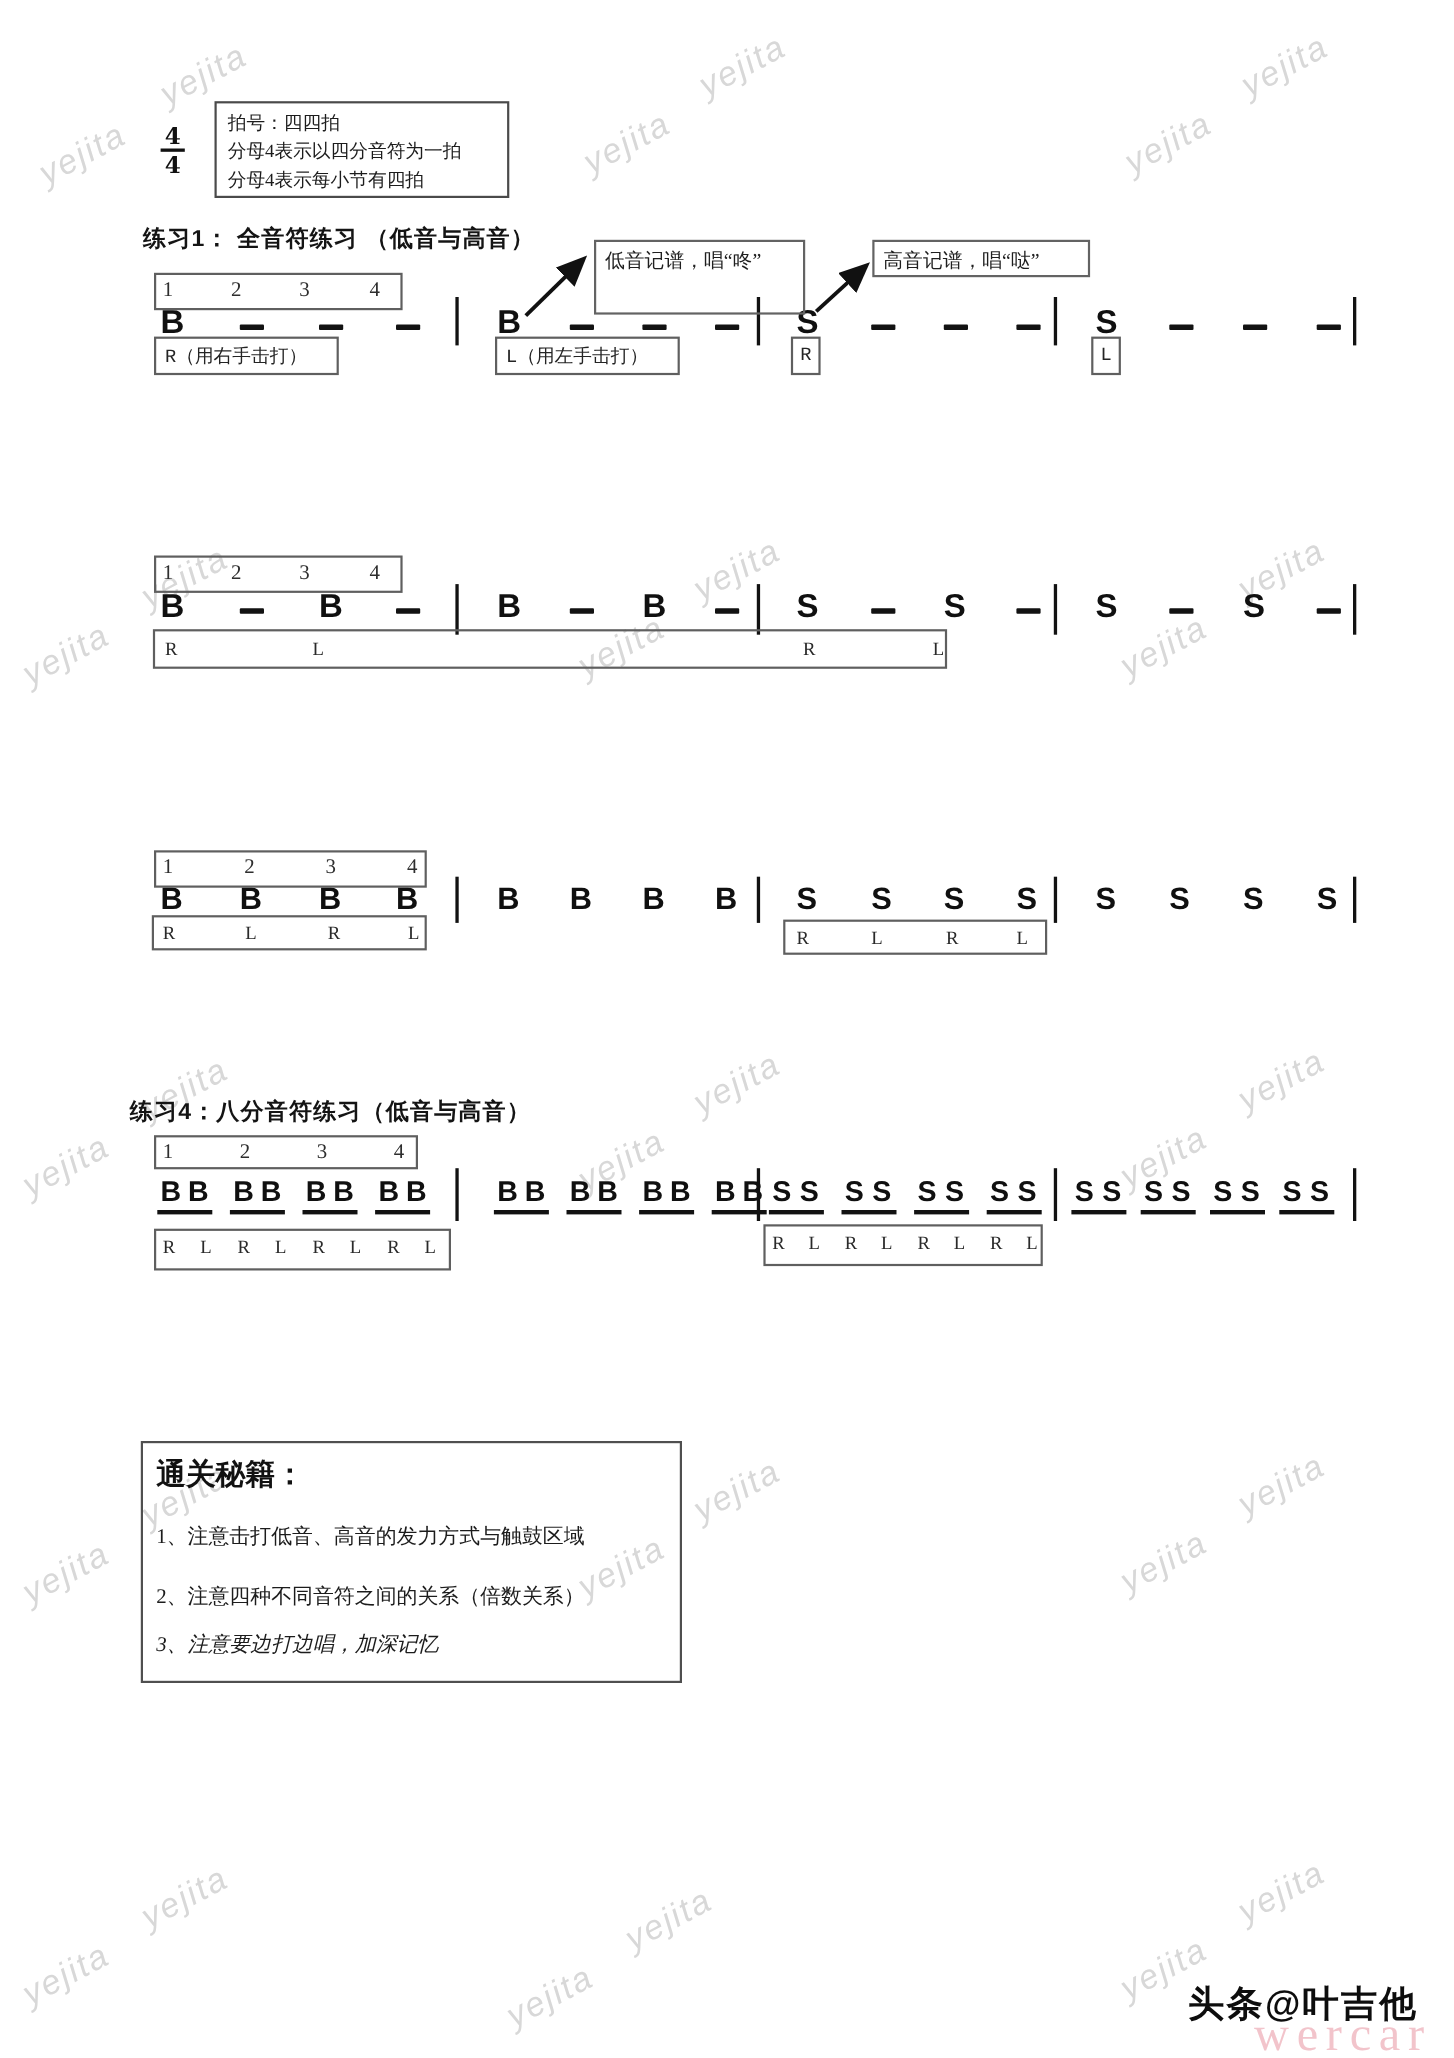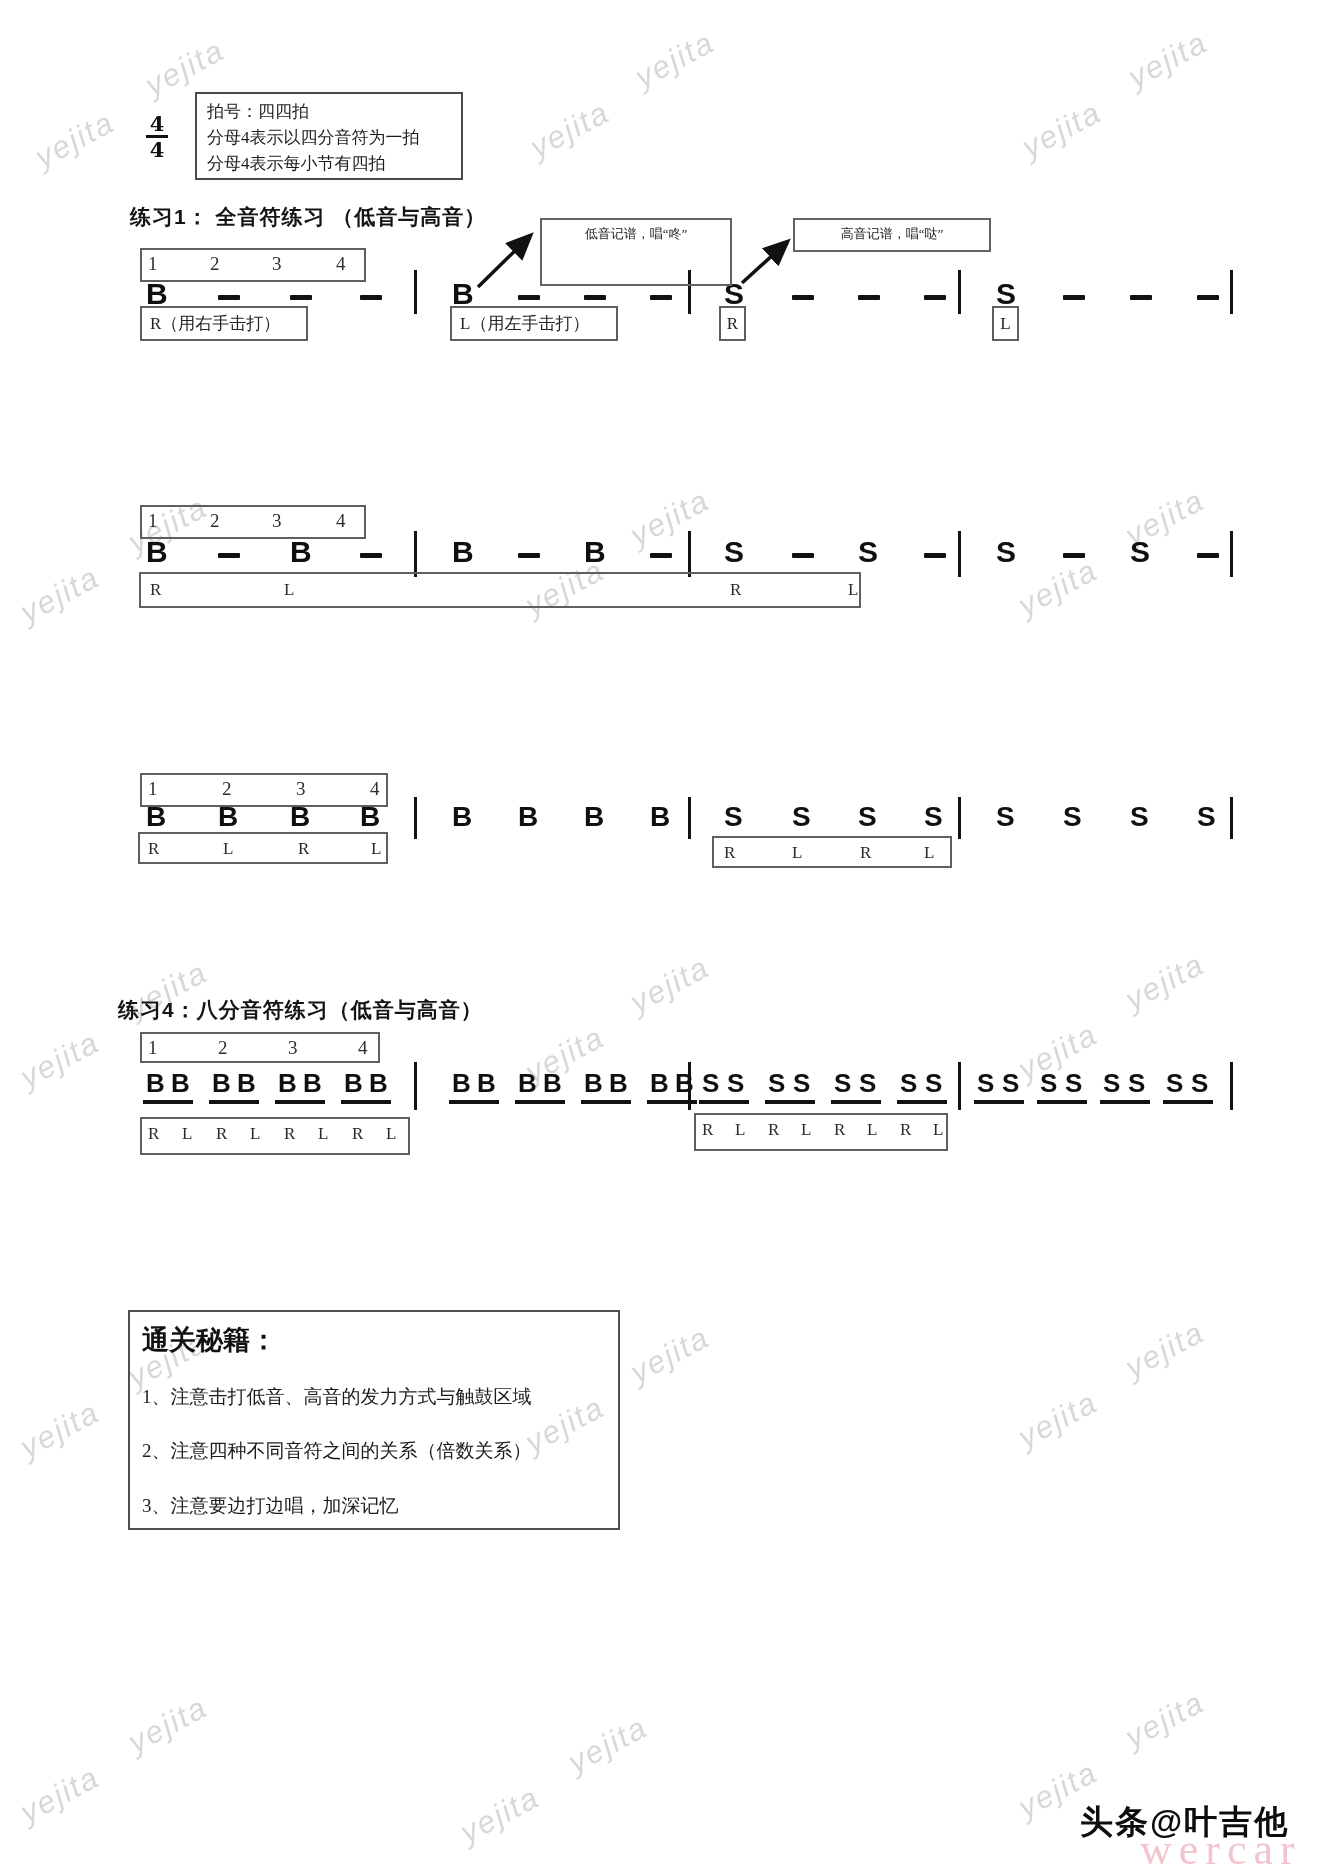--- a/index.html
+++ b/index.html
@@ -13,32 +13,32 @@
   .timesig{position:absolute;left:144px;top:113px;width:26px;text-align:center;
            font-family:"DejaVu Serif",serif;font-weight:700;font-size:21px;line-height:1.0;color:#111;}
   .frac-bar{display:block;height:3px;background:#111;margin:1px 2px;}
   .meta-box{position:absolute;left:195px;top:92px;width:268px;height:88px;border:2px solid #4a4a4a;
             padding:5px 10px;box-sizing:border-box;font-size:17px;line-height:26px;color:#1c1c1c;background:transparent;}
   
   .ex-title{position:absolute;font-family:"Liberation Sans",sans-serif;font-weight:700;
             font-size:21px;color:#141414;letter-spacing:1px;white-space:nowrap;}
   .scorebox{position:absolute;border:2px solid #5f5f5f;background:transparent;box-sizing:border-box;}
   .stickbox{display:flex;align-items:center;padding-left:8px;font-size:17px;color:#242424;
-            font-family:Liberation Serif, serif;}
+            font-family:Liberation Mono, monospace;}
   .stickbox.small{justify-content:center;padding-left:0;}
   .count-num{position:absolute;font-size:19px;color:#2e2e2e;line-height:1;}
   .note-letter{position:absolute;font-family:"Liberation Sans",sans-serif;font-weight:700;
                line-height:1;color:#101010;}
   .dash{position:absolute;width:22px;height:5px;background:#121212;border-radius:1px;}
   .barline{position:absolute;width:3px;background:#121212;}
   .beam{position:absolute;height:4px;background:#121212;}
   .stick-letter{position:absolute;font-size:17px;color:#2a2a2a;line-height:1;}
   
   .callout{position:absolute;border:2px solid #636363;box-sizing:border-box;background:transparent;}
-  .co-text{display:block;padding:5px 8px;font-size:13px;color:#1f1f1f;white-space:nowrap;text-align:center;}
+  .co-text{display:block;padding:5px 8px;font-size:18px;color:#1f1f1f;white-space:nowrap;}
   .arrows{position:absolute;left:0;top:0;pointer-events:none;}
   
   .tips-box{position:absolute;left:128px;top:1310px;width:492px;height:220px;border:2px solid #4f4f4f;
             box-sizing:border-box;background:transparent;}
   .tips-title{position:absolute;left:12px;top:10px;font-size:27px;font-weight:700;color:#111;}
   .tips-item{position:absolute;left:12px;font-size:19px;color:#1c1c1c;white-space:nowrap;}
   
   .credit{position:absolute;left:1080px;top:1800px;font-family:"Liberation Sans",sans-serif;
           font-weight:800;font-size:33px;color:#0d0d0d;letter-spacing:2px;white-space:nowrap;}
   .pink-wm{position:absolute;left:1140px;top:1824px;font-size:44px;color:#efb6bf;opacity:.8;
@@ -283,19 +283,19 @@
       </marker>
     </defs>
     <line x1="478" y1="287" x2="530" y2="236" stroke="#111" stroke-width="3.5" marker-end="url(#ah)"></line>
     <line x1="742" y1="283" x2="787" y2="242" stroke="#111" stroke-width="3.5" marker-end="url(#ah)"></line>
   </svg>
 
   <div class="tips-box">
     <div class="tips-title">通关秘籍：</div>
     <div class="tips-item" style="top:72px;">1、注意击打低音、高音的发力方式与触鼓区域</div>
     <div class="tips-item" style="top:126px;">2、注意四种不同音符之间的关系（倍数关系）</div>
-    <div class="tips-item" style="top:181px;">3、注意要边打边唱，加深记忆</div>
+    <div class="tips-item" style="top:170px;font-style:italic;">3、注意要边打边唱，加深记忆</div>
   </div>
 
   <div class="pink-wm">wercar</div>
   <div class="credit">头条@叶吉他</div>
 
 </div>
 
 </body></html>

